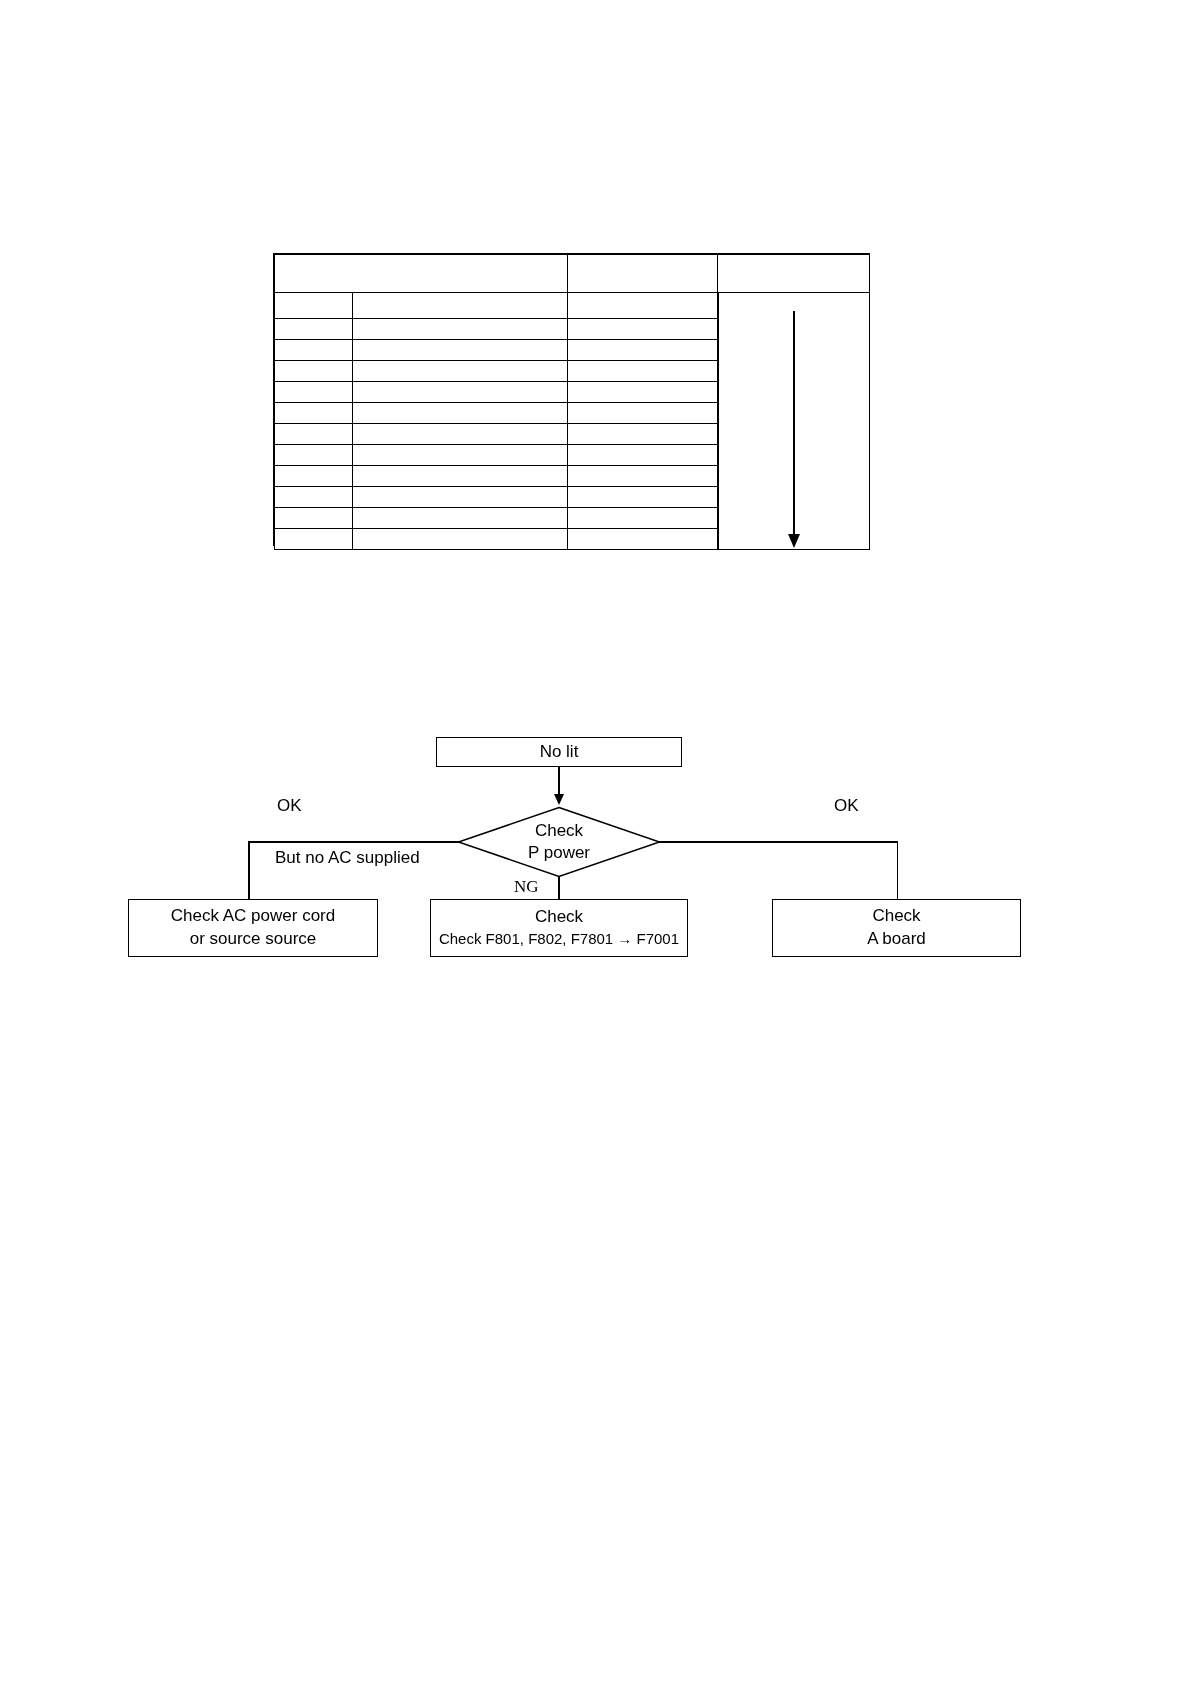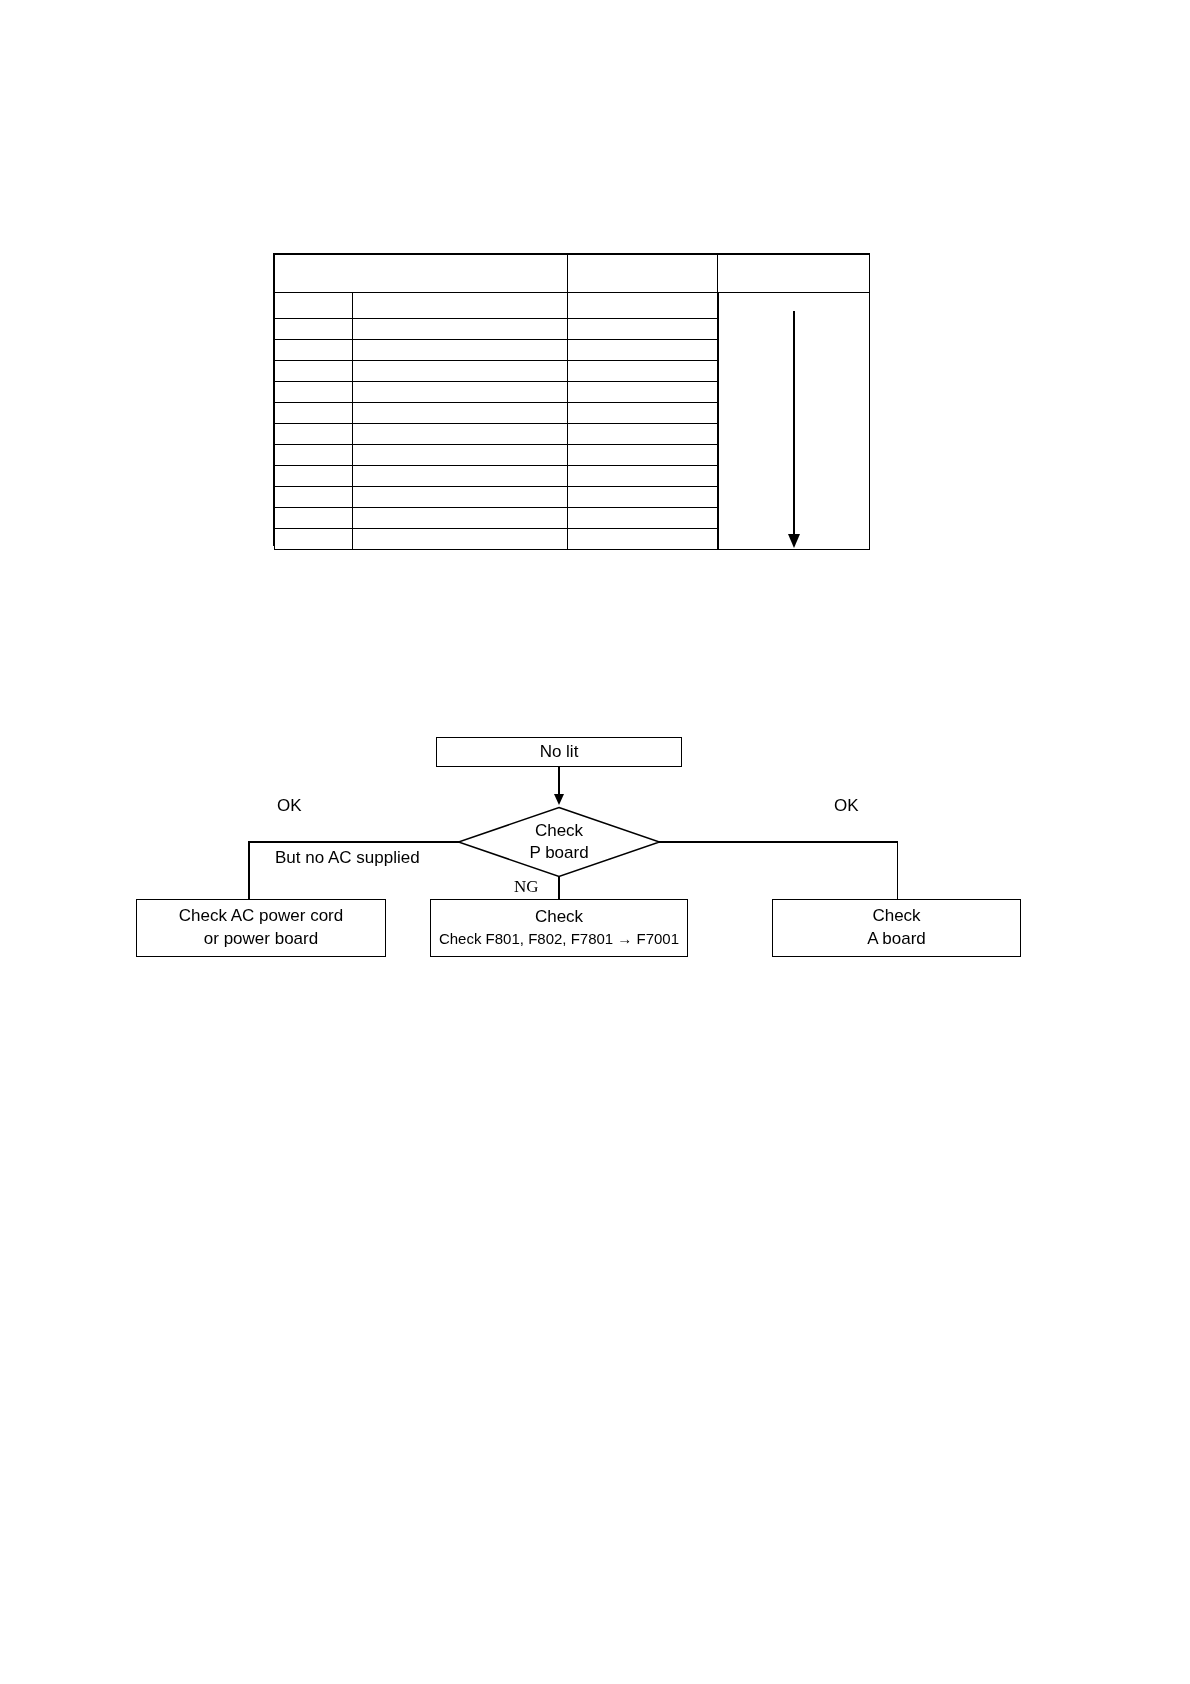--- a/index.html
+++ b/index.html
@@ -99,21 +99,21 @@
     line-height: 1.35;
   }
   #node-no-lit {
     left: 436px;
     top: 37px;
     width: 246px;
     height: 30px;
     font-size: 17px;
   }
   #node-ac-power {
-    left: 136px;
+    left: 128px;
     top: 199px;
     width: 250px;
     height: 58px;
   }
   #node-fuse {
     left: 430px;
     top: 199px;
     width: 258px;
     height: 58px;
   }
@@ -275,40 +275,40 @@
 
   <div class="conn conn-v" style="left:558px; top:67px; height:28px;"></div>
   <div class="arrowhead-down" style="left:553.5px; top:94px;"></div>
 
   <div id="node-check-p">
     <svg width="204" height="72" viewBox="0 0 204 72" style="position:absolute;left:0;top:0;">
       <polygon points="102,1.5 202.5,36 102,70.5 1.5,36" fill="#ffffff" stroke="#000000" stroke-width="1.6"></polygon>
     </svg>
     <div class="diamond-text">
       <span>Check</span>
-      <span>P board</span>
+      <span>P power</span>
     </div>
   </div>
 
   <div class="conn conn-h" style="left:248px; top:141px; width:212px;"></div>
   <div class="conn conn-v" style="left:248px; top:141px; height:59px;"></div>
 
   <div class="conn conn-h" style="left:658px; top:141px; width:240px;"></div>
   <div class="conn conn-v" style="left:896.5px; top:141px; height:59px;"></div>
 
   <div class="conn conn-v" style="left:558px; top:177px; height:23px;"></div>
 
   <div class="edge-label" style="left:277px; top:97px;">OK</div>
   <div class="edge-label" style="left:834px; top:97px;">OK</div>
   <div id="label-but-no-ac">But no AC supplied</div>
   <div class="edge-label" style="left:514px; top:178px;font-family:Liberation Serif, serif;">NG</div>
 
   <div class="node" id="node-ac-power">
     <span>Check AC power cord</span>
-    <span>or power board</span>
+    <span>or source source</span>
   </div>
 
   <div class="node" id="node-fuse">
     <span>Check</span>
     <span class="line2">Check F801, F802, F7801 → F7001</span>
   </div>
 
   <div class="node" id="node-a-board">
     <span>Check</span>
     <span>A board</span>

